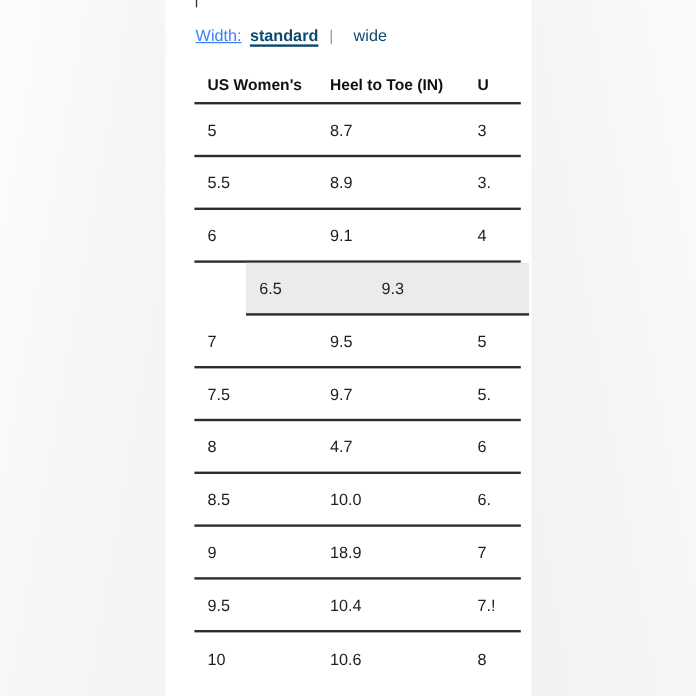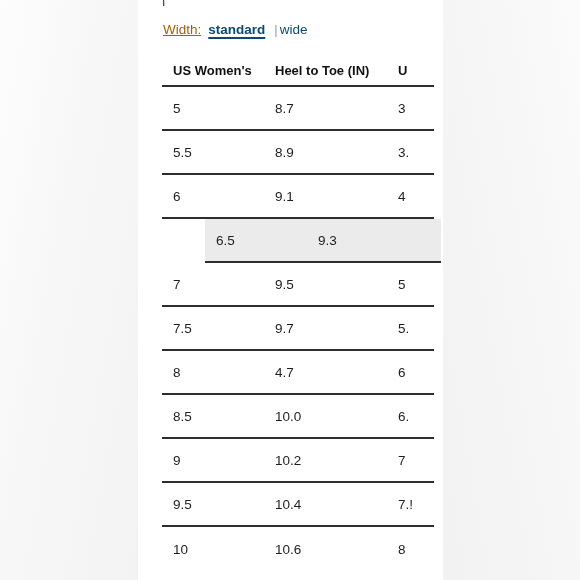--- a/index.html
+++ b/index.html
@@ -40,38 +40,38 @@
     font-size:13px; line-height:15px;
     color:#2b2b2b; white-space:nowrap;
   }
 
   
   .width-row {
     position:absolute; left:25px; top:21px;
     font-size:13.5px; line-height:18px;
     color:#1c1c1c; white-space:nowrap;
   }
-  .width-label { color:#a16207;text-decoration:underline; }
+  .width-label { color:#3b82f6;text-decoration:underline; }
   .width-opt {
     color:#0c4a6e;
     margin-left:7px;
     cursor:pointer;
   }
   .width-opt.selected {
     font-weight:bold;
     text-decoration:underline;
     text-underline-offset:2.5px;
     text-decoration-thickness:1.6px;
   }
   .width-sep {
     color:#9a9a9a;
     margin-left:9px;
     font-size:13px;
   }
-  .width-opt.plain { margin-left:2px;text-align:center; }
+  .width-opt.plain { margin-left:17px;text-align:center; }
 
   
   .size-table {
     position:absolute; left:24px; top:55px;
     width:330px;                
   }
 
   .st-row {
     position:relative;
     height:44px;
@@ -177,21 +177,21 @@
       </div>
 
       <div class="st-row">
         <span class="st-cell c1">8.5</span>
         <span class="st-cell c2">10.0</span>
         <span class="st-cell c3">6.</span>
       </div>
 
       <div class="st-row">
         <span class="st-cell c1">9</span>
-        <span class="st-cell c2">10.2</span>
+        <span class="st-cell c2">18.9</span>
         <span class="st-cell c3">7</span>
       </div>
 
       <div class="st-row">
         <span class="st-cell c1">9.5</span>
         <span class="st-cell c2">10.4</span>
         <span class="st-cell c3">7.!</span>
       </div>
 
       <div class="st-row last">

